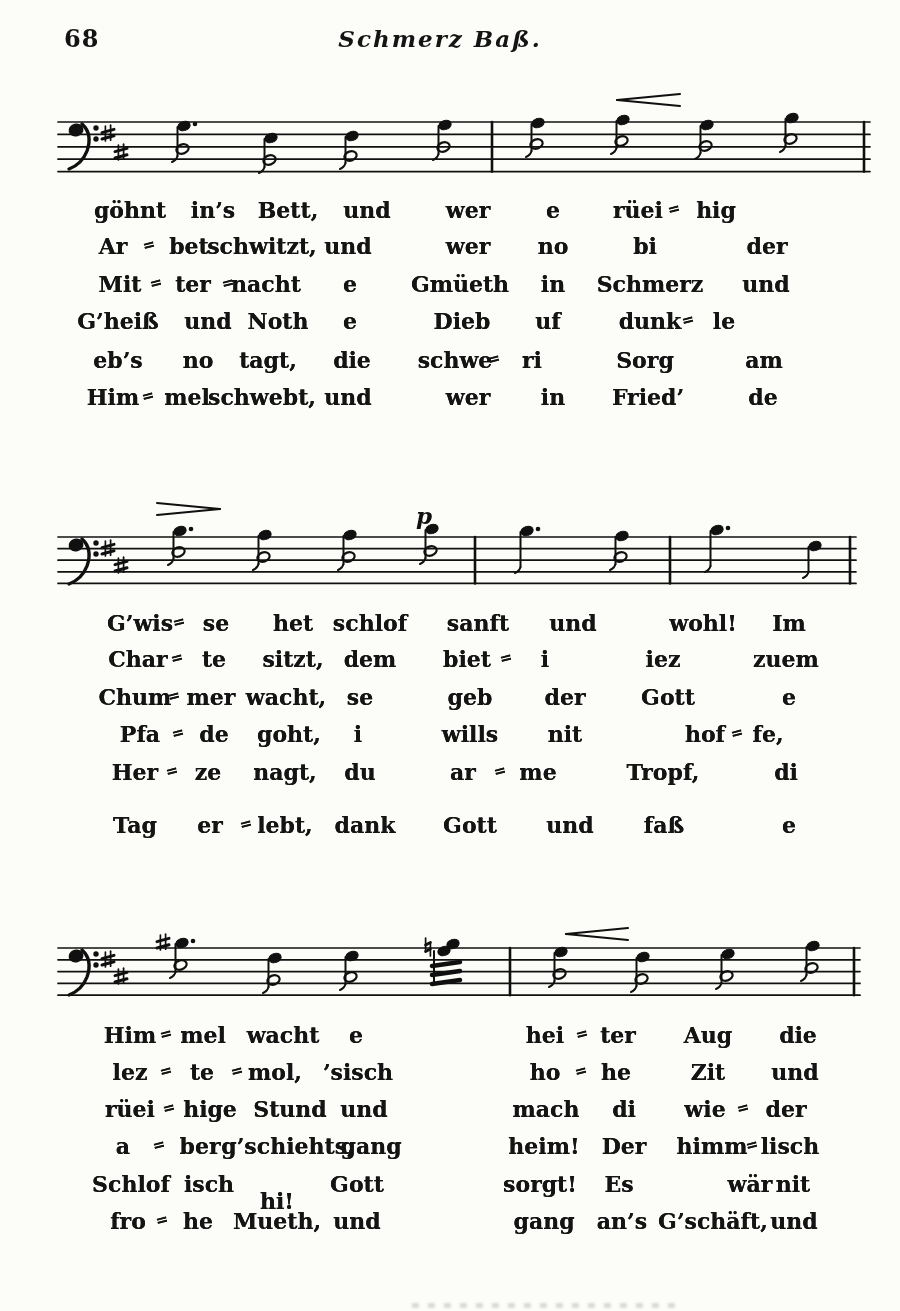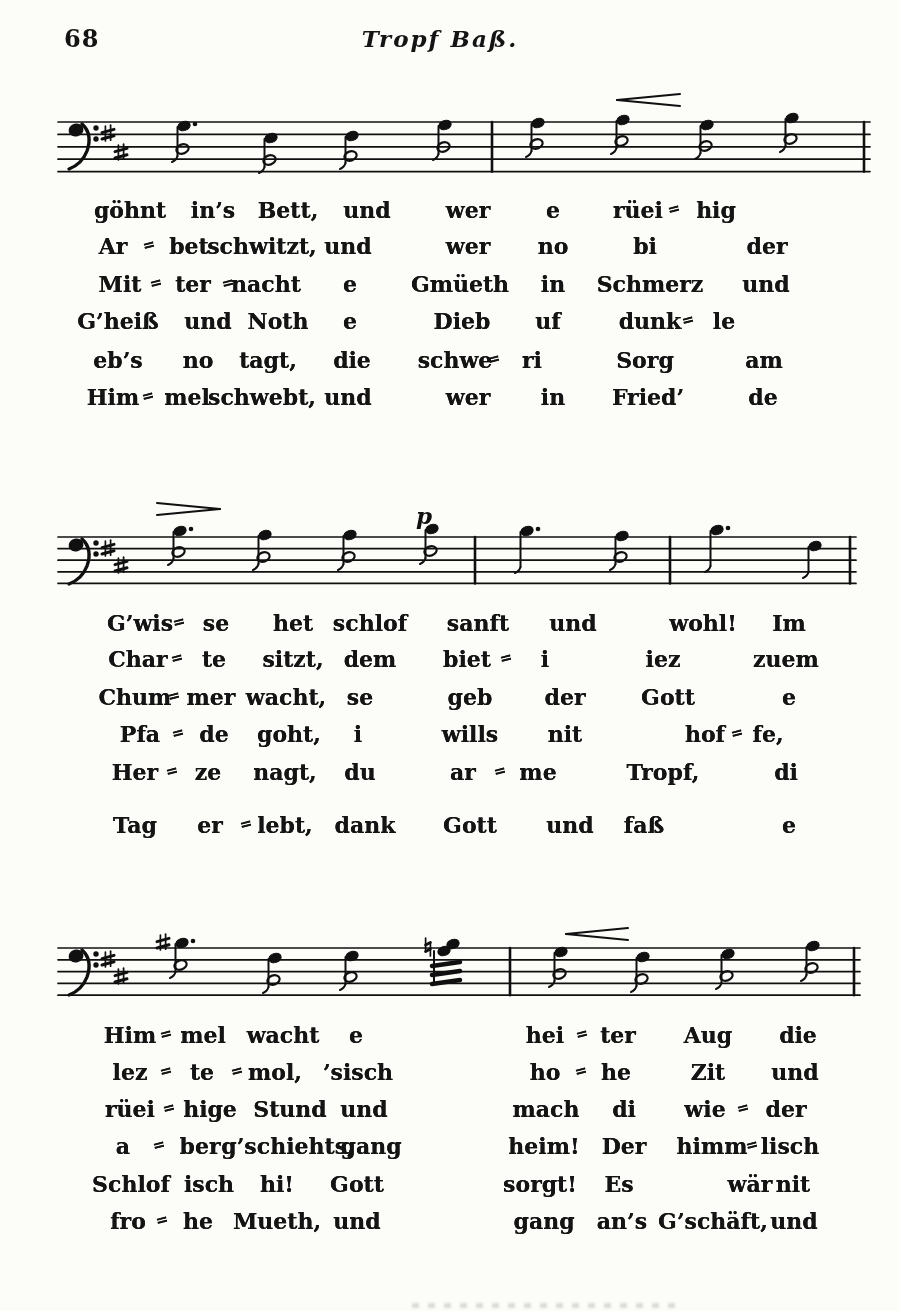--- a/index.html
+++ b/index.html
@@ -33,21 +33,21 @@
     opacity:.16;
     background:repeating-linear-gradient(90deg,#333 0 7px,transparent 7px 16px);
     filter:blur(1px);
   }
 </style>
 </head>
 <body>
 
 <main>
   <div class="page-number">68</div>
-  <div class="page-title">Tropf Baß.</div>
+  <div class="page-title">Schmerz Baß.</div>
 
   <svg id="music-overlay" width="900" height="1311" viewBox="0 0 900 1311">
       <g>
         <line x1="58" y1="122" x2="870" y2="122" stroke="#101010" stroke-width="1.7" stroke-linecap="round"></line>
         <line x1="58" y1="134.4" x2="870" y2="134.4" stroke="#101010" stroke-width="1.7" stroke-linecap="round"></line>
         <line x1="58" y1="146.8" x2="870" y2="146.8" stroke="#101010" stroke-width="1.7" stroke-linecap="round"></line>
         <line x1="58" y1="159.2" x2="870" y2="159.2" stroke="#101010" stroke-width="1.7" stroke-linecap="round"></line>
         <line x1="58" y1="171.6" x2="870" y2="171.6" stroke="#101010" stroke-width="1.7" stroke-linecap="round"></line>
         <ellipse cx="76" cy="130" rx="7.5" ry="6.5" fill="#101010" transform="rotate(-15 76 130)"></ellipse>
         <path d="M 82 124 Q 93 134 87 151 Q 82 164 69 169" fill="none" stroke="#101010" stroke-width="3.4" stroke-linecap="round"></path>
@@ -353,21 +353,21 @@
         <span class="token" style="left: 786px;">di</span>
       </div>
       <div class="lyric-line" style="top: 796px; margin-top: 16px;">
         <span class="token" style="left: 135px;">Tag</span>
         <span class="token" style="left: 210px;">er</span>
         <span class="token sep" style="left: 246px;">=</span>
         <span class="token" style="left: 285px;">lebt,</span>
         <span class="token" style="left: 365px;">dank</span>
         <span class="token" style="left: 470px;">Gott</span>
         <span class="token" style="left: 570px;">und</span>
-        <span class="token" style="left: 644px; text-align: center;">faß</span>
+        <span class="token" style="left: 664px; text-align: center;">faß</span>
         <span class="token" style="left: 789px;">e</span>
       </div>
     </section>
   <section>
       <div class="lyric-line" style="top: 1022px;">
         <span class="token" style="left: 130px;">Him</span>
         <span class="token sep" style="left: 166px;">=</span>
         <span class="token" style="left: 203px;">mel</span>
         <span class="token" style="left: 283px;">wacht</span>
         <span class="token" style="left: 356px;">e</span>
@@ -410,21 +410,21 @@
         <span class="token" style="left: 371px;">gang</span>
         <span class="token" style="left: 544px;">heim!</span>
         <span class="token" style="left: 624px;">Der</span>
         <span class="token" style="left: 712px;">himm</span>
         <span class="token sep" style="left: 752px;">=</span>
         <span class="token" style="left: 790px;">lisch</span>
       </div>
       <div class="lyric-line" style="top: 1171px;">
         <span class="token" style="left: 131px;">Schlof</span>
         <span class="token" style="left: 209px;">isch</span>
-        <span class="token" style="left: 277px;">hi!</span>
+        <span class="token" style="left: 277px; margin-top: 17px;">hi!</span>
         <span class="token" style="left: 357px;">Gott</span>
         <span class="token" style="left: 540px;">sorgt!</span>
         <span class="token" style="left: 619px;">Es</span>
         <span class="token" style="left: 702px; margin-left: 48px;">wär</span>
         <span class="token" style="left: 793px;">nit</span>
       </div>
       <div class="lyric-line" style="top: 1208px;">
         <span class="token" style="left: 128px;">fro</span>
         <span class="token sep" style="left: 162px;">=</span>
         <span class="token" style="left: 198px;">he</span>

